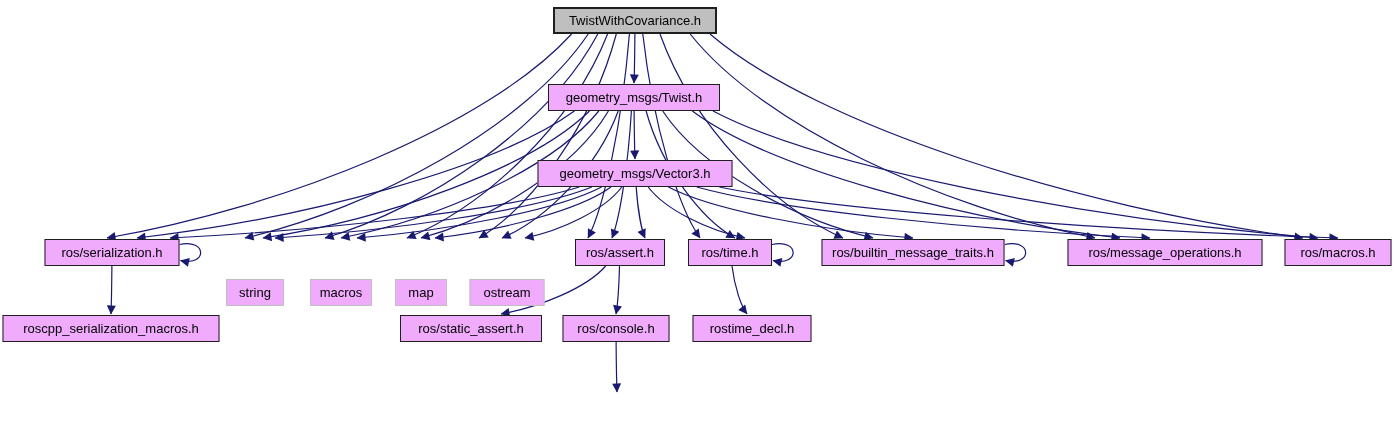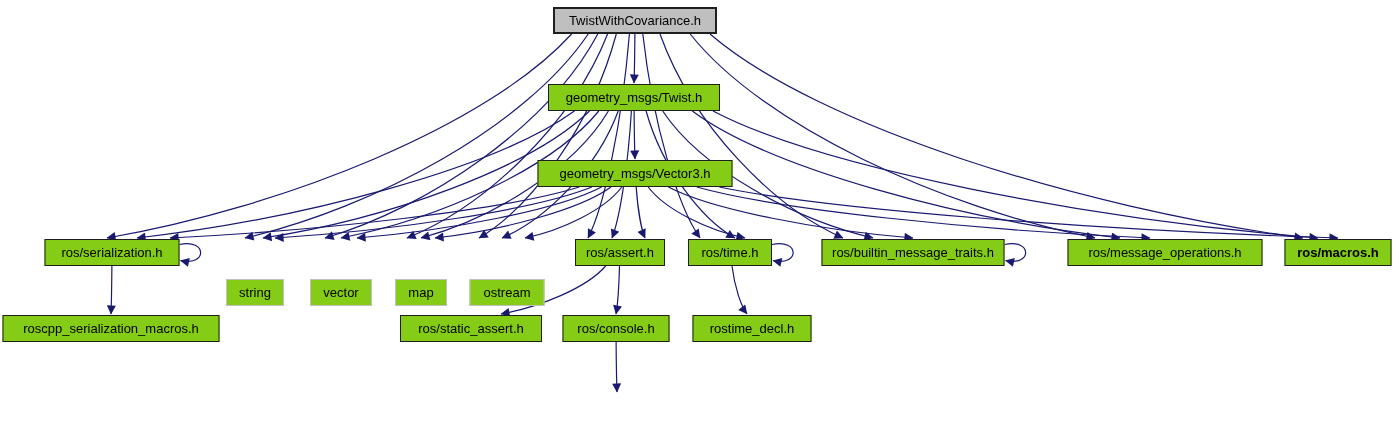--- a/index.html
+++ b/index.html
@@ -13,21 +13,21 @@
   }
   .edge-layer{position:absolute;left:0;top:0;width:1396px;height:427px;z-index:1;}
   .node{
     position:absolute;
     z-index:2;
     transform:translateX(-50%);
     box-sizing:border-box;
     height:27px;
     display:flex;align-items:center;justify-content:center;
     padding:0 6px;
-    background:#84cc16;
+    background:#f0abfc;
     border:1px solid #1f1f1f;
     font-size:13px;
     color:#000000;
     white-space:nowrap;
     cursor:pointer;
   }
   .node.root{
     background:#bfbfbf;
     border:2px solid #1f1f1f;
   }
@@ -88,25 +88,25 @@
         <path d="M 1004.5 244.5 C 1032.5 238.5, 1032.5 266.5, 1005.5 260.5" fill="none" stroke="#191970" stroke-width="1.2" marker-end="url(#arrowhead)"></path>
         <path d="M 616.1 342 C 616.3 364.5, 616.7 384.5, 617 392" fill="none" stroke="#191970" stroke-width="1.2" marker-end="url(#arrowhead)"></path>
       </g>
   </svg>
 
 <div class="node root" style="left: 635px; top: 7px; min-width: 164px;">TwistWithCovariance.h</div>
     <div class="node header" style="left: 634px; top: 84px; min-width: 172px;">geometry_msgs/Twist.h</div>
     <div class="node header" style="left: 635px; top: 160px; min-width: 195px;">geometry_msgs/Vector3.h</div>
     <div class="node header" style="left: 112px; top: 239px; min-width: 135px;">ros/serialization.h</div>
     <div class="node external" style="left: 255px; top: 239px; min-width: 58px;">string</div>
-    <div class="node external" style="left: 341px; top: 239px; min-width: 62px;">vector</div>
+    <div class="node external" style="left: 341px; top: 239px; min-width: 62px;">macros</div>
     <div class="node external" style="left: 421px; top: 239px; min-width: 52px;">map</div>
     <div class="node external" style="left: 507px; top: 239px; min-width: 75px;">ostream</div>
     <div class="node header" style="left: 620px; top: 239px; min-width: 90px;">ros/assert.h</div>
     <div class="node header" style="left: 730px; top: 239px; min-width: 84px;">ros/time.h</div>
     <div class="node header" style="left: 913px; top: 239px; min-width: 183px;">ros/builtin_message_traits.h</div>
     <div class="node header" style="left: 1165px; top: 239px; min-width: 195px;">ros/message_operations.h</div>
-    <div class="node header" style="left: 1338px; top: 239px; min-width: 107px; font-weight: bold;">ros/macros.h</div>
+    <div class="node header" style="left: 1338px; top: 239px; min-width: 107px;">ros/macros.h</div>
     <div class="node header" style="left: 111px; top: 315px; min-width: 217px;">roscpp_serialization_macros.h</div>
     <div class="node header" style="left: 471px; top: 315px; min-width: 142px;">ros/static_assert.h</div>
     <div class="node header" style="left: 616px; top: 315px; min-width: 107px;">ros/console.h</div>
     <div class="node header" style="left: 752px; top: 315px; min-width: 119px;">rostime_decl.h</div>
   </div>
 
 </body></html>

